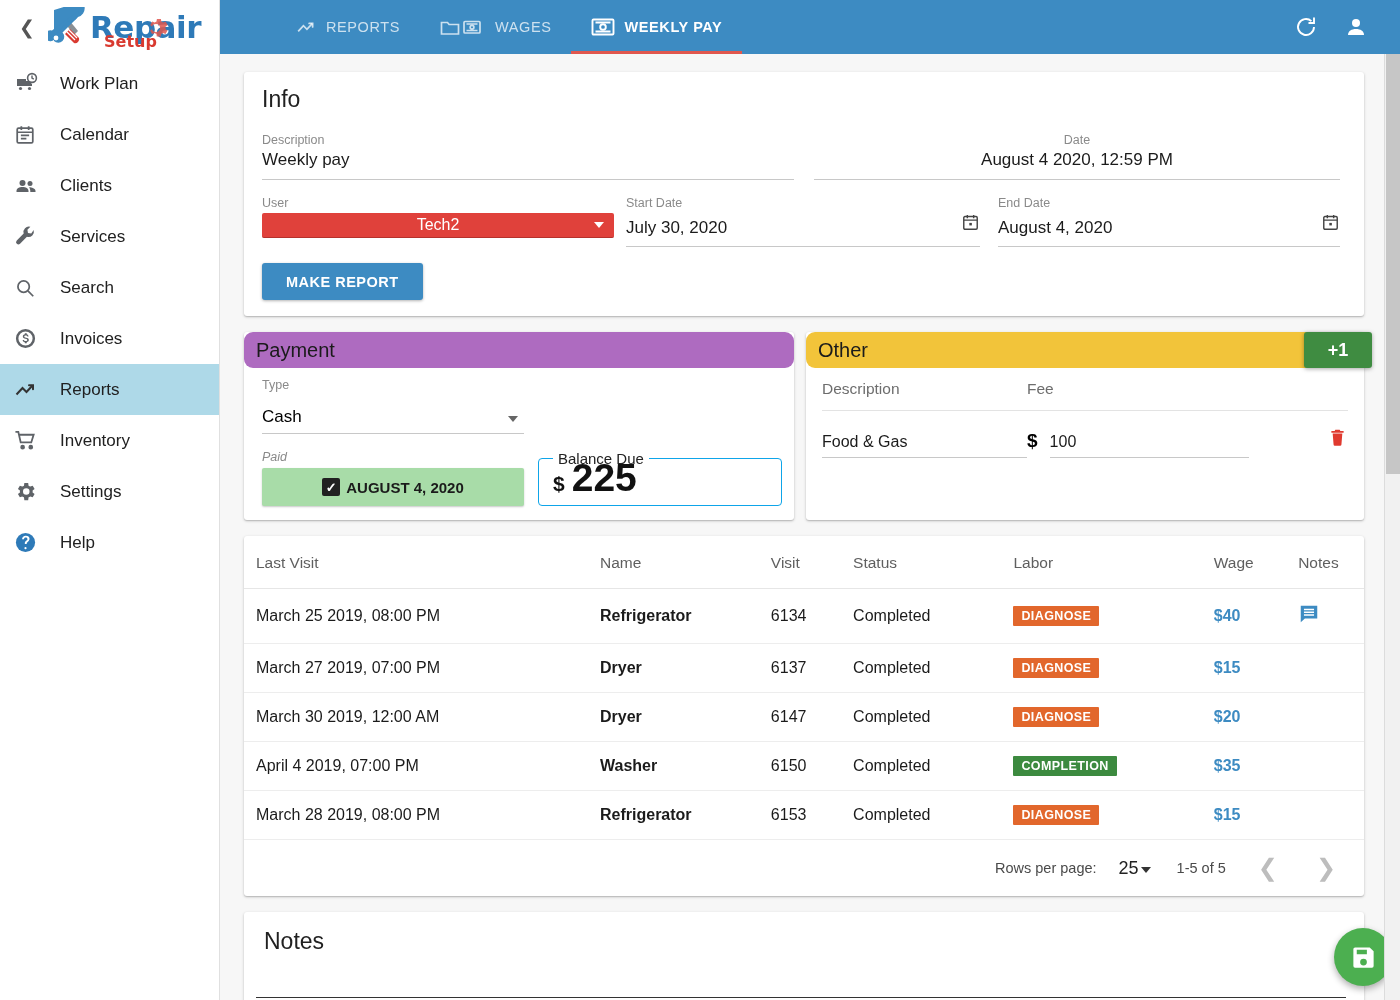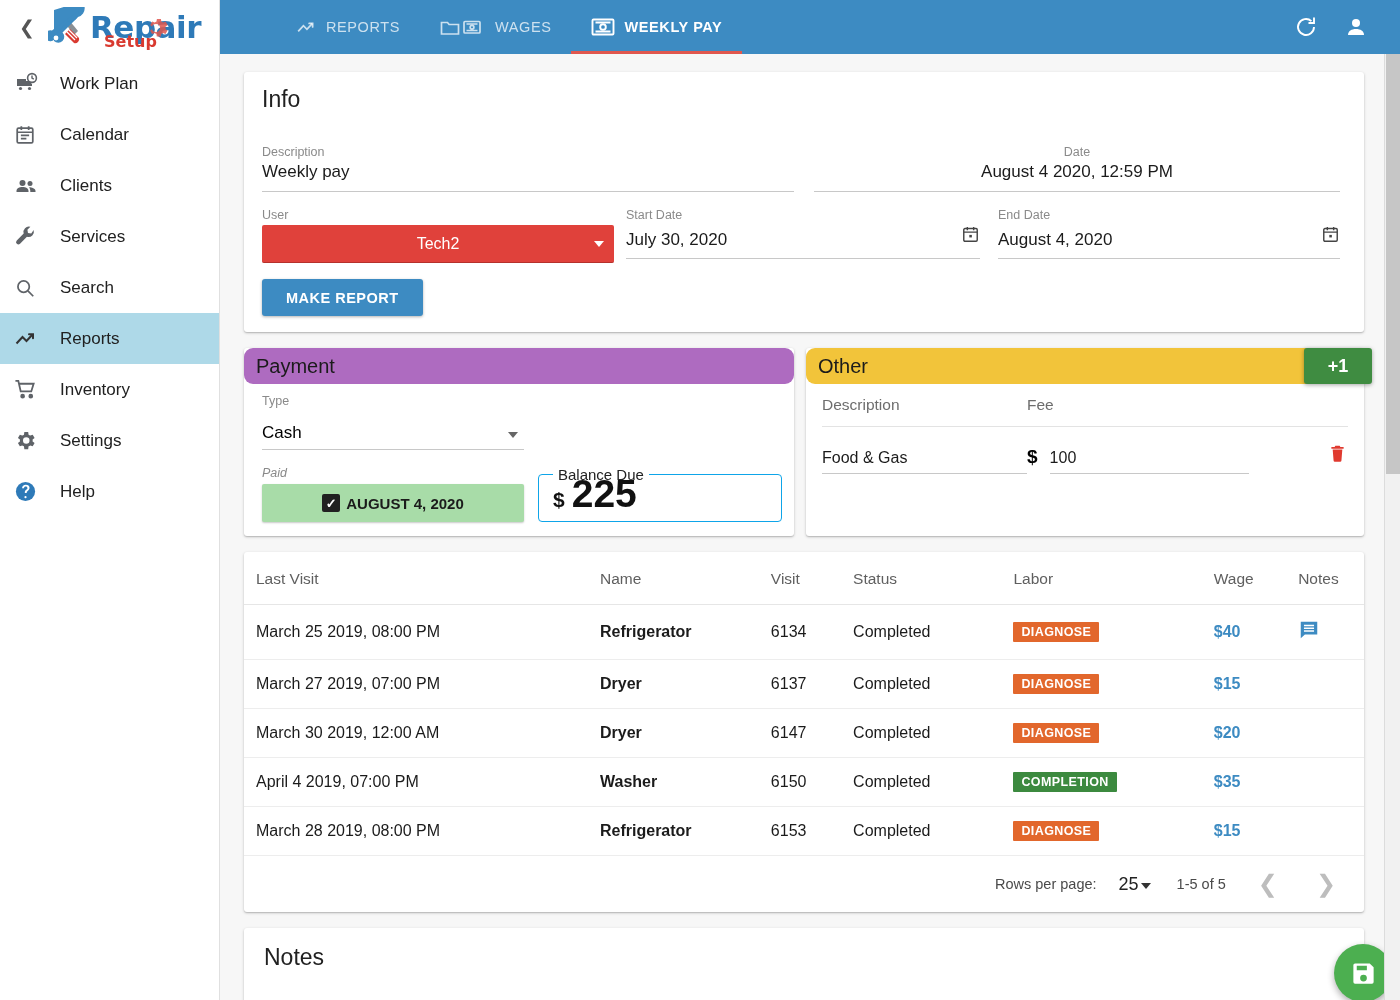--- a/index.html
+++ b/index.html
@@ -76,35 +76,35 @@
     flex: 1; background: #f7f7f7; overflow: hidden; position: relative;
     padding: 18px 36px 0 24px;
   }
   .card {
     background: #fff; border-radius: 3px;
     box-shadow: 0 1px 3px rgba(0,0,0,.22), 0 1px 1px rgba(0,0,0,.10);
   }
 
   
   #info-card { padding: 14px 16px 16px 10px; margin-bottom: 16px; }
-  .card-title { font-size: 23px; color: #212121; padding-left: 0; margin-bottom: 18px; }
+  .card-title { font-size: 23px; color: #212121; padding-left: 0; margin-bottom: 6px; }
   .field-row { display: flex; gap: 0; }
   .field {
     position: relative; padding-top: 14px; padding-bottom: 2px; margin-right: 0;
   }
   .field-label { font-size: 12.5px; color: #8a8a8a; margin-bottom: 3px; }
   .field-value {
     font-size: 17px; color: #1b1b1b; padding-bottom: 8px;
     border-bottom: 1px solid #c8c8c8; min-height: 30px;
   }
   .field-value.with-ico { display: flex; align-items: flex-end; justify-content: space-between; }
   .cal-ico { color: #444; margin-bottom: 1px; }
 
   .user-select {
-    background: #E0413B; color: #fff; height: 38px; border-radius: 2px;
+    background: #E0413B; color: #fff; height: 25px; border-radius: 2px;
     display: flex; align-items: center; justify-content: center; position: relative;
     font-size: 16px; cursor: pointer; border-bottom: 1px solid #b5312c;
   }
   .user-select .caret {
     position: absolute; right: 10px; width: 0; height: 0;
     border-left: 5px solid transparent; border-right: 5px solid transparent;
     border-top: 6px solid #fff;
   }
   .btn-primary {
     background: #3D8BC2; color: #fff; border: none; border-radius: 3px;
@@ -304,20 +304,29 @@
     <div class="nav-item">
       <span class="nav-ico">
           <svg width="22" height="22" viewBox="0 0 24 24" fill="none" stroke="currentColor" stroke-width="1.9">
             <circle cx="10.5" cy="10.5" r="6.2"></circle>
             <path d="M15.2 15.2 21 21"></path>
           </svg>
         </span>
       <span class="nav-label">Search</span>
     </div>
 
+    <div class="nav-item">
+      <span class="nav-ico">
+          <svg width="23" height="23" viewBox="0 0 24 24" fill="currentColor">
+            <path d="M12 2a10 10 0 1 0 0 20 10 10 0 0 0 0-20zm0 2.6a7.4 7.4 0 1 1 0 14.8 7.4 7.4 0 0 1 0-14.8z"></path>
+            <path d="M12.7 11.2c-1.5-.4-2-.7-2-1.3 0-.6.6-1.1 1.6-1.1.9 0 1.4.4 1.5 1h1.4c-.1-1.1-.8-1.9-1.9-2.2V6.4h-2v1.2c-1.2.2-2.1 1-2.1 2.2 0 1.4 1.2 2.1 2.8 2.5 1.5.3 1.8.8 1.8 1.3 0 .4-.3 1.1-1.6 1.1-1.2 0-1.7-.5-1.8-1.2H9c.1 1.3 1 2.1 2.3 2.3v1.2h2v-1.2c1.2-.2 2.2-.9 2.2-2.2 0-1.7-1.4-2.2-2.8-2.4z"></path>
+          </svg>
+        </span>
+      <span class="nav-label">Invoices</span>
+    </div>
 
     <div class="nav-item active">
       <span class="nav-ico">
           <svg width="24" height="24" viewBox="0 0 24 24" fill="none" stroke="#333" stroke-width="2">
             <path d="M2.5 16.5 8.5 10l4 4 6-6.5"></path>
             <path d="M15 7.3h4v4" stroke-linecap="round"></path>
           </svg>
         </span>
       <span class="nav-label">Reports</span>
     </div>

